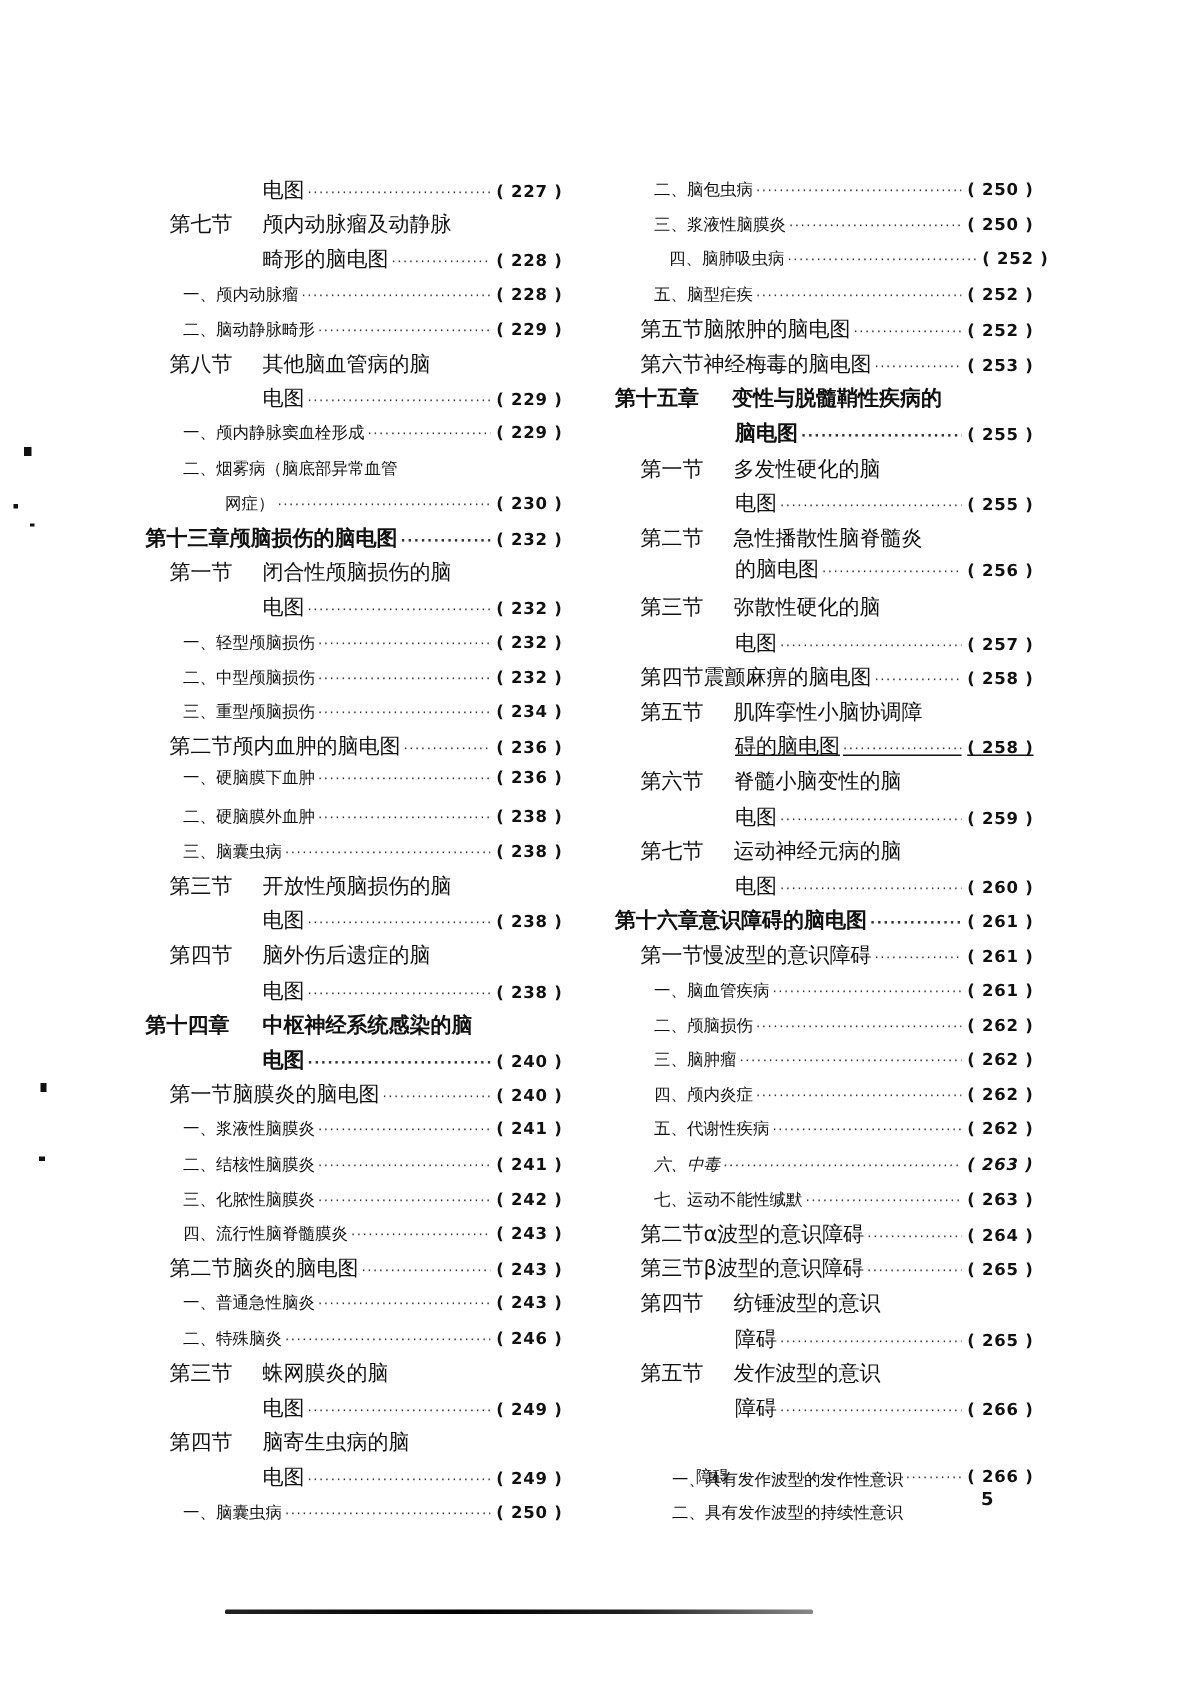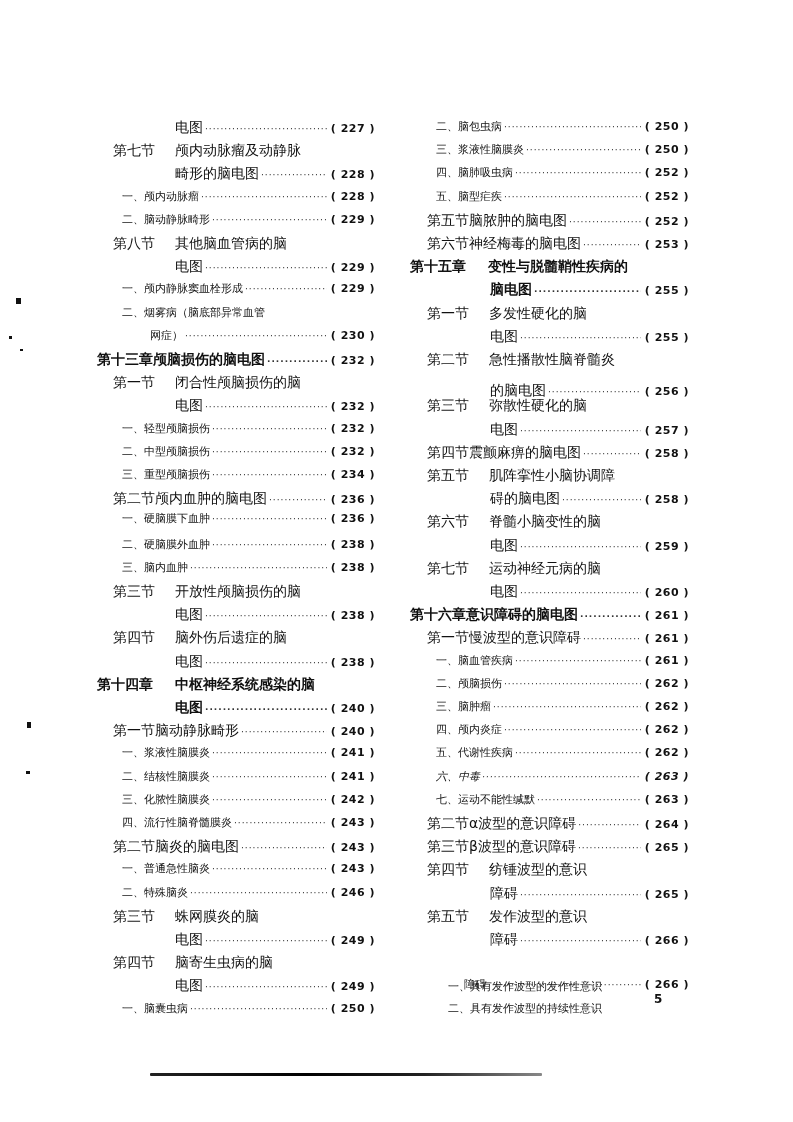--- a/index.html
+++ b/index.html
@@ -128,21 +128,21 @@
       <span class="txt">一、硬脑膜下血肿</span>
       <span class="lead"></span>
       <span class="pg">( 236 )</span>
     </div>
     <div class="line sub" style="left: 122px; top: 534.6px; width: 253px;">
       <span class="txt">二、硬脑膜外血肿</span>
       <span class="lead"></span>
       <span class="pg">( 238 )</span>
     </div>
     <div class="line sub" style="left: 122px; top: 557.8px; width: 253px;">
-      <span class="txt">三、脑内血肿</span>
+      <span class="txt">三、脑囊虫病</span>
       <span class="lead"></span>
       <span class="pg">( 238 )</span>
     </div>
     <div class="line sect" style="left: 113px; top: 581px; width: 262px;">
       <span class="label">第三节</span>
       <span class="txt">开放性颅脑损伤的脑</span>
     </div>
     <div class="line sect" style="left: 175px; top: 604.2px; width: 200px;">
       <span class="txt">电图</span>
       <span class="lead"></span>
@@ -161,21 +161,21 @@
       <span class="label">第十四章</span>
       <span class="txt">中枢神经系统感染的脑</span>
     </div>
     <div class="line chap" style="left: 175px; top: 697px; width: 200px;">
       <span class="txt">电图</span>
       <span class="lead"></span>
       <span class="pg">( 240 )</span>
     </div>
     <div class="line sect" style="left: 113px; top: 720.2px; width: 262px;">
       <span class="label">第一节</span>
-      <span class="txt">脑动静脉畸形</span>
+      <span class="txt">脑膜炎的脑电图</span>
       <span class="lead"></span>
       <span class="pg">( 240 )</span>
     </div>
     <div class="line sub" style="left: 122px; top: 743.4px; width: 253px;">
       <span class="txt">一、浆液性脑膜炎</span>
       <span class="lead"></span>
       <span class="pg">( 241 )</span>
     </div>
     <div class="line sub" style="left: 122px; top: 766.6px; width: 253px;">
       <span class="txt">二、结核性脑膜炎</span>
@@ -236,21 +236,21 @@
     <div class="line sub" style="left: 436px; top: 117px; width: 253px;">
       <span class="txt">二、脑包虫病</span>
       <span class="lead"></span>
       <span class="pg">( 250 )</span>
     </div>
     <div class="line sub" style="left: 436px; top: 140.2px; width: 253px;">
       <span class="txt">三、浆液性脑膜炎</span>
       <span class="lead"></span>
       <span class="pg">( 250 )</span>
     </div>
-    <div class="line sub" style="left: 436px; top: 163.4px; width: 253px;">
+    <div class="line sub" style="left: 446px; top: 163.4px; width: 253px;">
       <span class="txt">四、脑肺吸虫病</span>
       <span class="lead"></span>
       <span class="pg">( 252 )</span>
     </div>
     <div class="line sub" style="left: 436px; top: 186.6px; width: 253px;">
       <span class="txt">五、脑型疟疾</span>
       <span class="lead"></span>
       <span class="pg">( 252 )</span>
     </div>
     <div class="line sect" style="left: 427px; top: 209.8px; width: 262px;">
@@ -280,21 +280,21 @@
     </div>
     <div class="line sect" style="left: 490px; top: 325.8px; width: 199px;">
       <span class="txt">电图</span>
       <span class="lead"></span>
       <span class="pg">( 255 )</span>
     </div>
     <div class="line sect" style="left: 427px; top: 349px; width: 262px;">
       <span class="label">第二节</span>
       <span class="txt">急性播散性脑脊髓炎</span>
     </div>
-    <div class="line sect" style="left: 490px; top: 380px; width: 199px;">
+    <div class="line sect" style="left: 490px; top: 370px; width: 199px;">
       <span class="txt">的脑电图</span>
       <span class="lead"></span>
       <span class="pg">( 256 )</span>
     </div>
     <div class="line sect" style="left: 427px; top: 395.4px; width: 262px;">
       <span class="label">第三节</span>
       <span class="txt">弥散性硬化的脑</span>
     </div>
     <div class="line sect" style="left: 490px; top: 418.6px; width: 199px;">
       <span class="txt">电图</span>
@@ -304,21 +304,21 @@
     <div class="line sect" style="left: 427px; top: 441.8px; width: 262px;">
       <span class="label">第四节</span>
       <span class="txt">震颤麻痹的脑电图</span>
       <span class="lead"></span>
       <span class="pg">( 258 )</span>
     </div>
     <div class="line sect" style="left: 427px; top: 465px; width: 262px;">
       <span class="label">第五节</span>
       <span class="txt">肌阵挛性小脑协调障</span>
     </div>
-    <div class="line sect" style="left: 490px; top: 488.2px; width: 199px;">
+    <div class="line sect" style="left: 490px; top: 488.2px; width: 199px; text-decoration: underline;">
       <span class="txt">碍的脑电图</span>
       <span class="lead"></span>
       <span class="pg">( 258 )</span>
     </div>
     <div class="line sect" style="left: 427px; top: 511.4px; width: 262px;">
       <span class="label">第六节</span>
       <span class="txt">脊髓小脑变性的脑</span>
     </div>
     <div class="line sect" style="left: 490px; top: 534.6px; width: 199px;">
       <span class="txt">电图</span>

